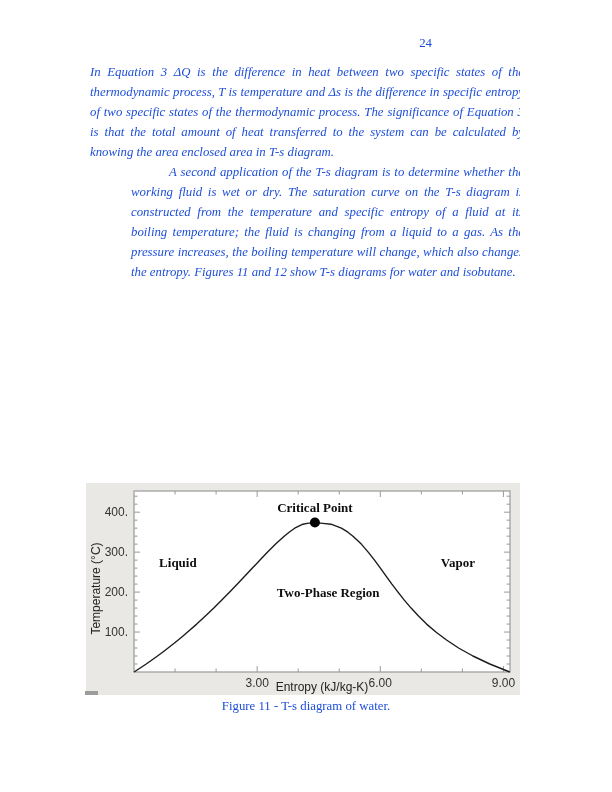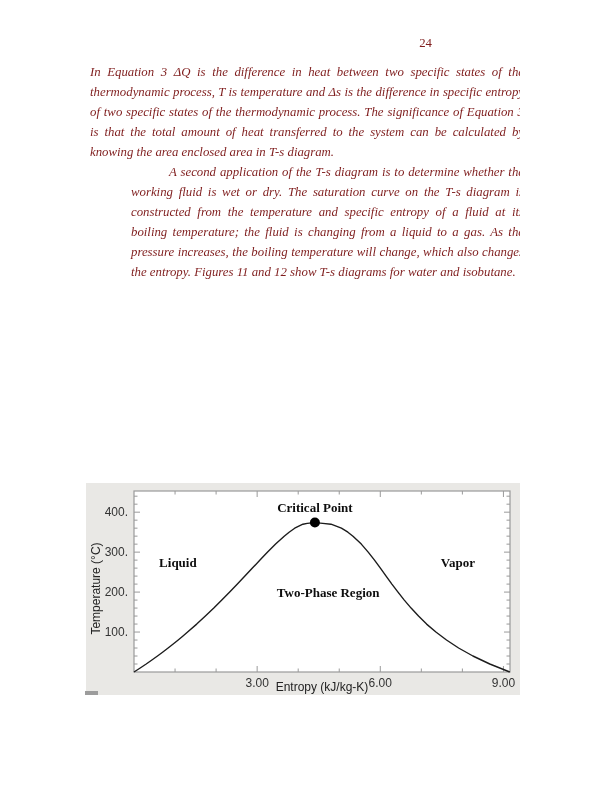--- a/index.html
+++ b/index.html
@@ -1,18 +1,18 @@
 <!DOCTYPE html>
 <html><head>
 <meta charset="utf-8">
 <style>
   html,body { margin:0; padding:0; background:#ffffff; }
   .sheet {
     position:relative; width:520px; height:792px; background:#ffffff;
-    font-family:"Liberation Serif", serif; color:#7f1d1d; overflow:hidden;
+    font-family:"Liberation Serif", serif; color:#1d4ed8; overflow:hidden;
   }
   .page-number {
     position:absolute; top:36px; right:88px; font-size:12.8px;
   }
   .body-text {
     position:absolute; left:90px; top:62px; width:434px;
     font-size:12.8px; line-height:20px; text-align:justify;font-style:italic;
   }
   .body-text p { margin:0; padding:0; }
   .body-text p.indent { text-indent:38px;margin-left:41px; }
@@ -127,14 +127,15 @@
         <circle cx="228.89868995633188" cy="39.585099337748346" r="5" fill="#000000"></circle>
         <text x="228.89868995633188" y="28.585099337748346" text-anchor="middle" class="region-label">Critical Point</text>
         <text x="91.92139737991266" y="84.32008830022076" text-anchor="middle" class="region-label">Liquid</text>
         <text x="242.1572052401747" y="113.88741721854305" text-anchor="middle" class="region-label">Two-Phase Region</text>
         <text x="371.86899563318775" y="83.52097130242826" text-anchor="middle" class="region-label">Vapor</text>
       </svg>
   </div>
 
   <div class="artifact-dash"></div>
 
+  <div class="caption">Figure 11 - T-s diagram of water.</div>
 
 </div>
 
 </body></html>

